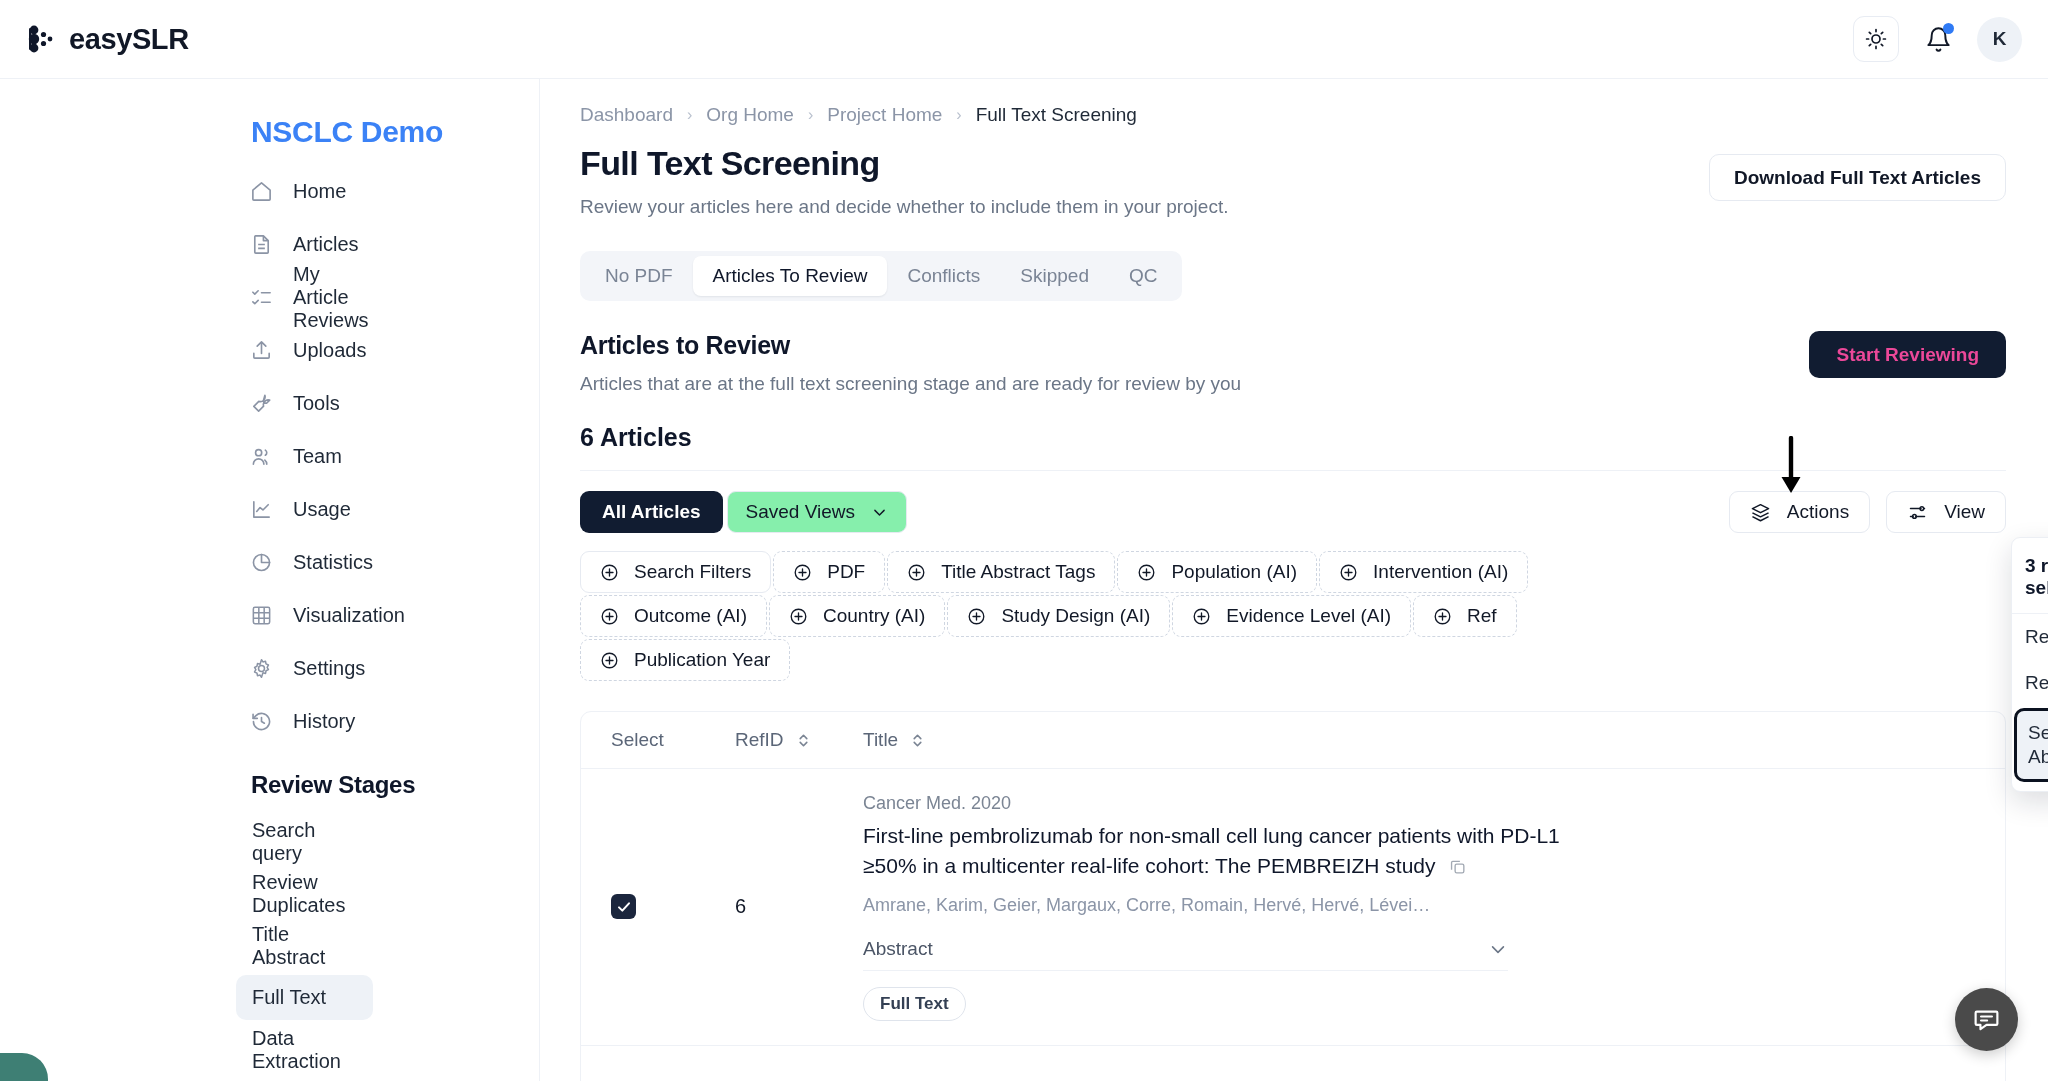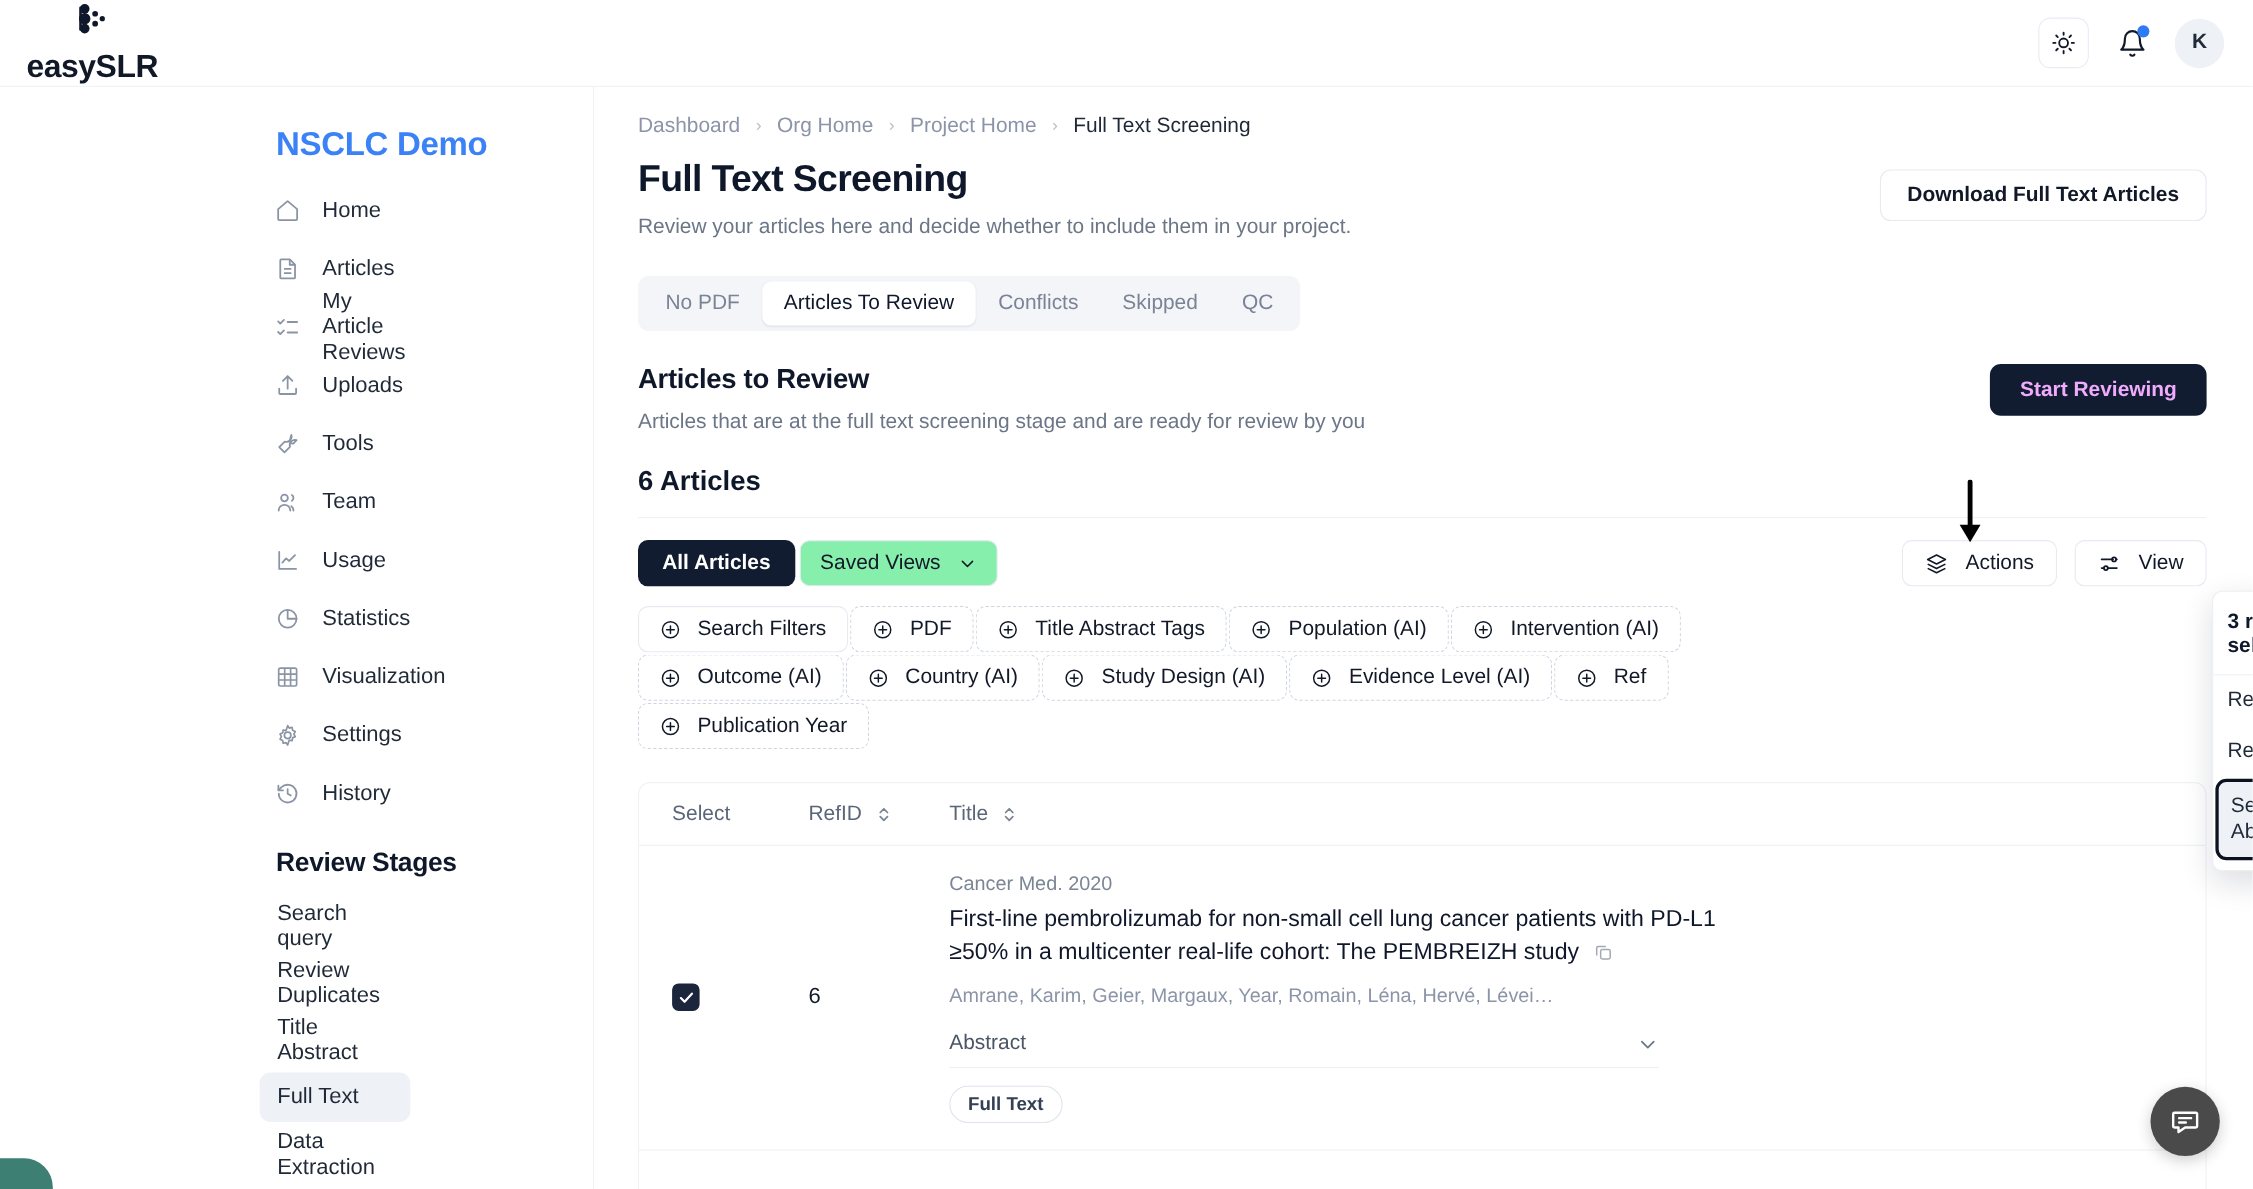--- a/index.html
+++ b/index.html
@@ -12,21 +12,21 @@
   }
   .app { position: relative; width: 2048px; height: 1081px; }
 
   
   .topbar {
     position: absolute; top: 0; left: 0; width: 2048px; height: 79px;
     background: #ffffff; border-bottom: 1px solid #eef1f6;
     display: flex; align-items: center; justify-content: space-between;
     padding: 0 26px 0 24px;
   }
-  .brand { display: flex; align-items: center; gap: 11px; flex-direction: column; }
+  .brand { display: flex; align-items: center; gap: 11px; }
   .brand-mark { width: 34px; height: 34px; display: block; }
   .brand-name {
     font-size: 29px; font-weight: 700; letter-spacing: -0.4px; color: #111827;
   }
   .topbar-right { display: flex; align-items: center; gap: 22px; }
   .icon-btn {
     width: 46px; height: 46px; border: 1px solid #e8ecf3; border-radius: 11px;
     background: #fff; display: flex; align-items: center; justify-content: center;
   }
   .bell-wrap { position: relative; width: 34px; height: 34px;
@@ -102,21 +102,21 @@
   .tab { padding: 0 20px; height: 40px; display: flex; align-items: center;
     font-size: 19px; color: #7a8495; border-radius: 8px; }
   .tab.active { background: #fff; color: #0f172a; font-weight: 500;
     box-shadow: 0 1px 2px rgba(16,24,40,.08); }
 
   .sec-head { display: flex; justify-content: space-between;
     align-items: flex-start; padding: 30px 42px 0 40px; }
   .sec-title { font-size: 25px; font-weight: 700; color: #0f172a; letter-spacing: -0.3px; }
   .sec-sub { font-size: 19px; color: #6b7687; margin-top: 13px; }
   .btn-primary {
-    background: #111c31; color: #f0abfc; border-radius: 10px;
+    background: #111c31; color: #ec4899; border-radius: 10px;
     height: 47px; padding: 0 27px; font-size: 19px; font-weight: 600;
     display: flex; align-items: center;
   }
 
   .count { font-size: 25px; font-weight: 700; color: #0f172a;
     padding: 28px 0 0 40px; }
   .divider { height: 1px; background: #eef1f6; margin: 18px 42px 0 40px; }
 
   .filterbar { position: relative; padding: 20px 42px 0 40px; }
   .row1 { display: flex; align-items: center; gap: 4px; }
@@ -577,21 +577,21 @@
         <div class="cell-refid">6</div>
         <div class="cell-title">
           <div class="journal">Cancer Med. 2020</div>
           <div class="title-line">
             <span>First-line pembrolizumab for non-small cell lung cancer patients with PD-L1 ≥50% in a multicenter real-life cohort: The PEMBREIZH study</span>
             <svg class="copy-ic" width="19" height="19" viewBox="0 0 24 24" fill="none" stroke="#475569" stroke-width="1.7" stroke-linejoin="round">
                 <rect x="9" y="9" width="11" height="11" rx="2"></rect>
                 <path d="M15 5.5H6a1.5 1.5 0 0 0-1.5 1.5v9"></path>
               </svg>
           </div>
-          <div class="authors">Amrane, Karim, Geier, Margaux, Year, Romain, Léna, Hervé, Lévei…</div>
+          <div class="authors">Amrane, Karim, Geier, Margaux, Corre, Romain, Hervé, Hervé, Lévei…</div>
           <div class="abstract-row">
             <span class="abstract-label">Abstract</span>
             <svg width="20" height="20" viewBox="0 0 24 24" fill="none" stroke="#6b7687" stroke-width="1.9" stroke-linecap="round" stroke-linejoin="round">
                 <path d="M5.5 9.5 12 16l6.5-6.5"></path>
               </svg>
           </div>
           <span class="tagpill">Full Text</span>
         </div>
       </div>
 

